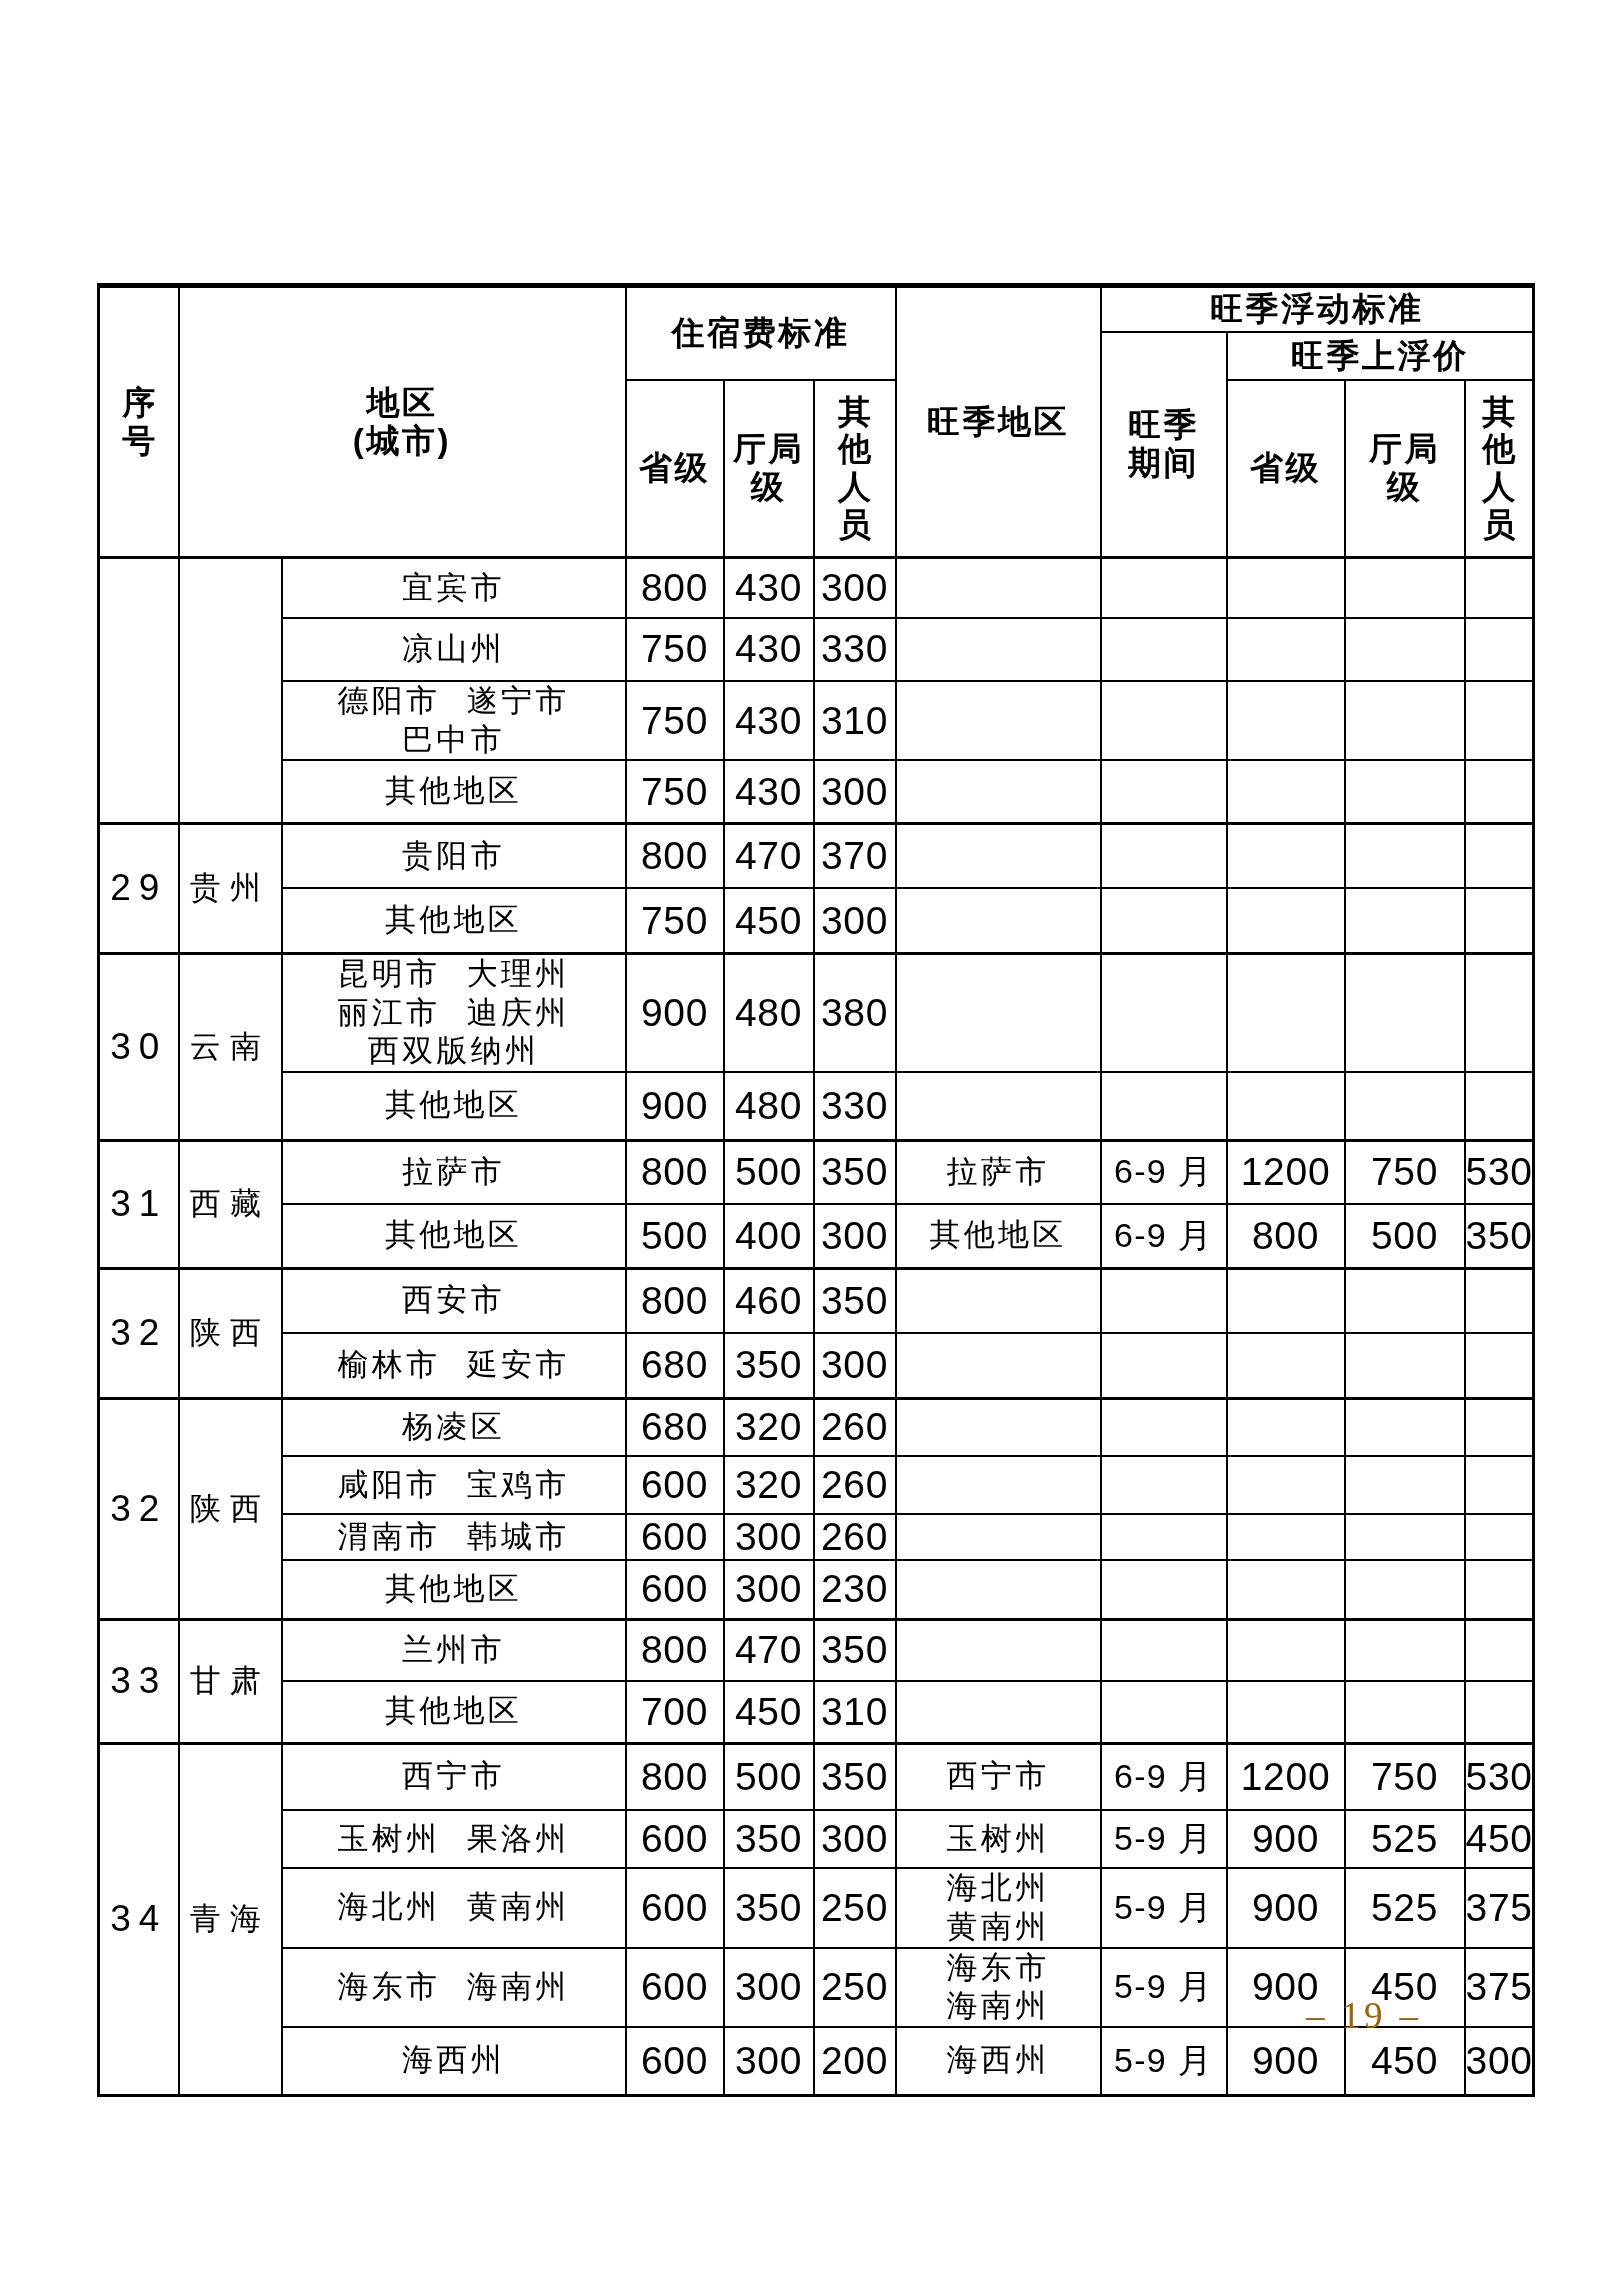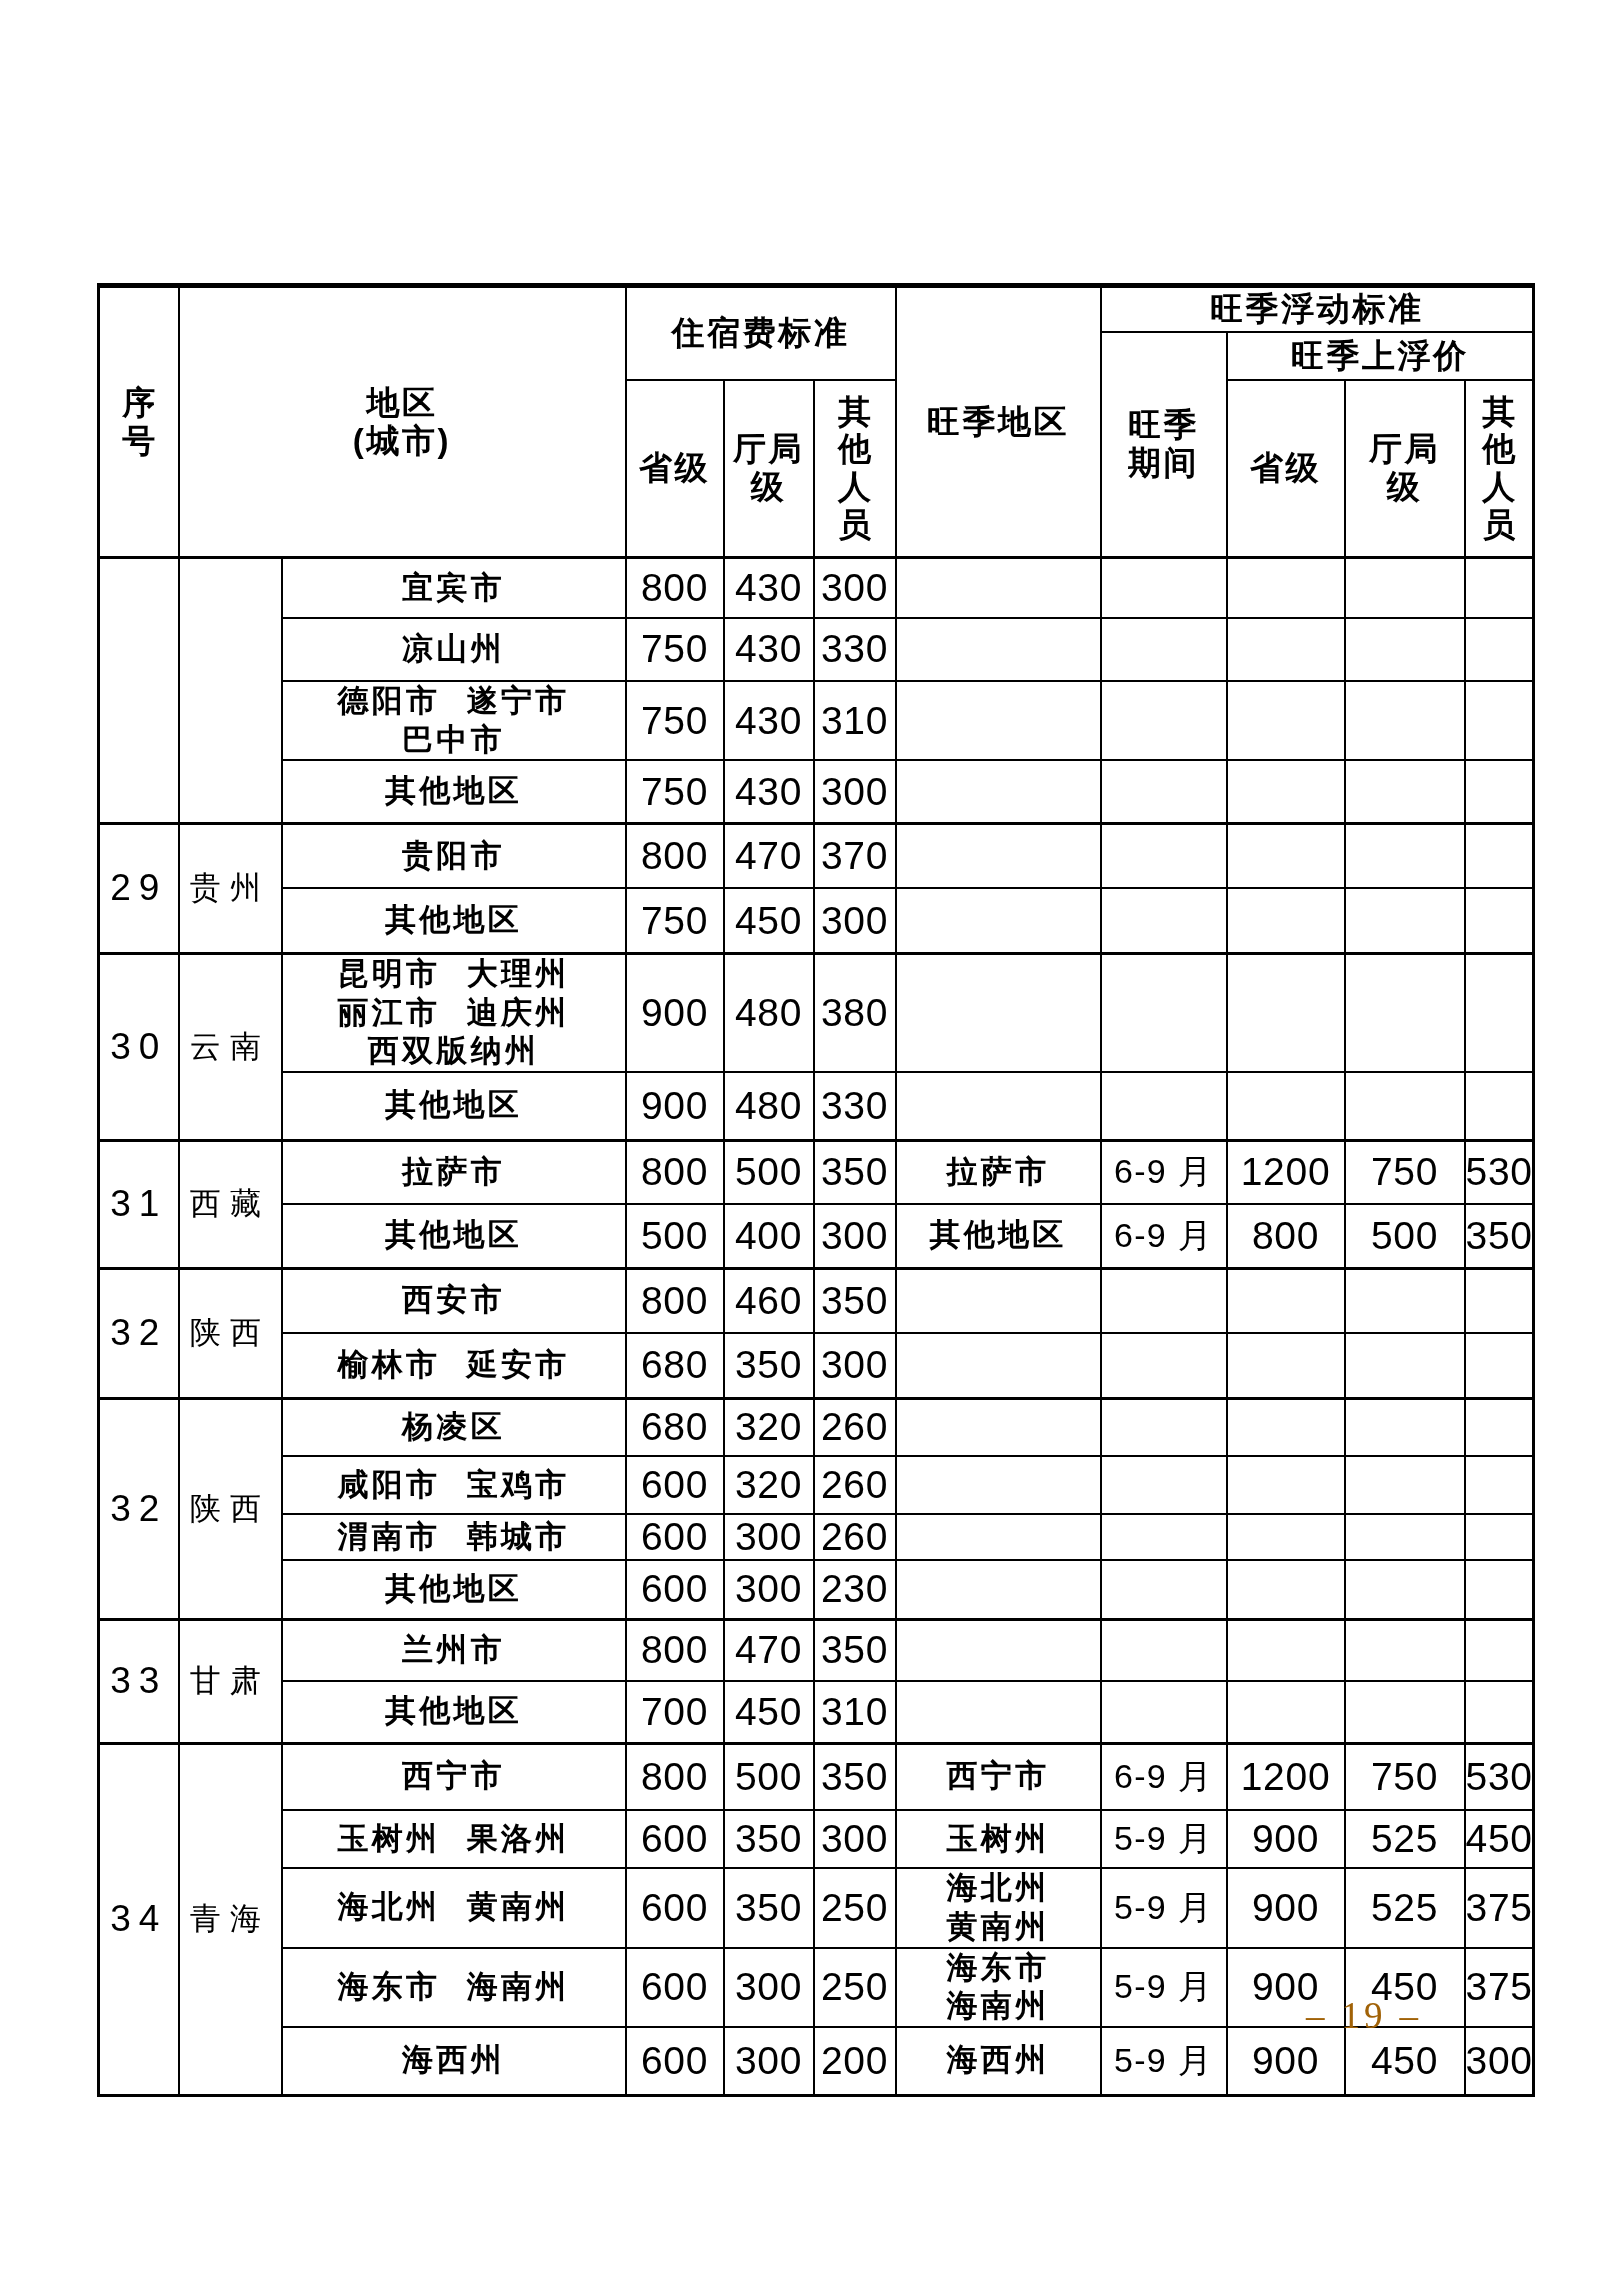--- a/index.html
+++ b/index.html
@@ -25,21 +25,21 @@
   .hr1 th{border-bottom-width:2.6px;}
   .hr2 th{border-bottom-width:2.6px;}
   th.hdr-end{border-bottom-width:3.9px;}
   
   tr.bs td{border-top-width:3.3px;}
   
   .ml{white-space:pre-line;line-height:1.18;}
   .vstack{width:1.15em;margin:12px auto;word-break:break-all;letter-spacing:0;line-height:1.15;}
   td.serial{font-size:37px;letter-spacing:7.9px;margin-top:28px;}
   td.prov{font-size:31px;letter-spacing:9.2px;}
-  td.cjk{font-size:31px;letter-spacing:3.3px;word-spacing:14.4px;line-height:1.25;font-weight:bold;}
+  td.cjk{font-size:31px;letter-spacing:3.3px;word-spacing:14.4px;line-height:1.25;}
   td.num{font-size:39px;letter-spacing:0.7px;}
   td.period{font-size:34px;letter-spacing:1.3px;}
   .pageno{
     position:absolute;left:1292px;top:1994px;width:144px;
     text-align:center;font-family:Liberation Serif, serif;
     font-size:37px;letter-spacing:3.9px;color:#a16207;
   }
 </style>
 </head>
 <body>

